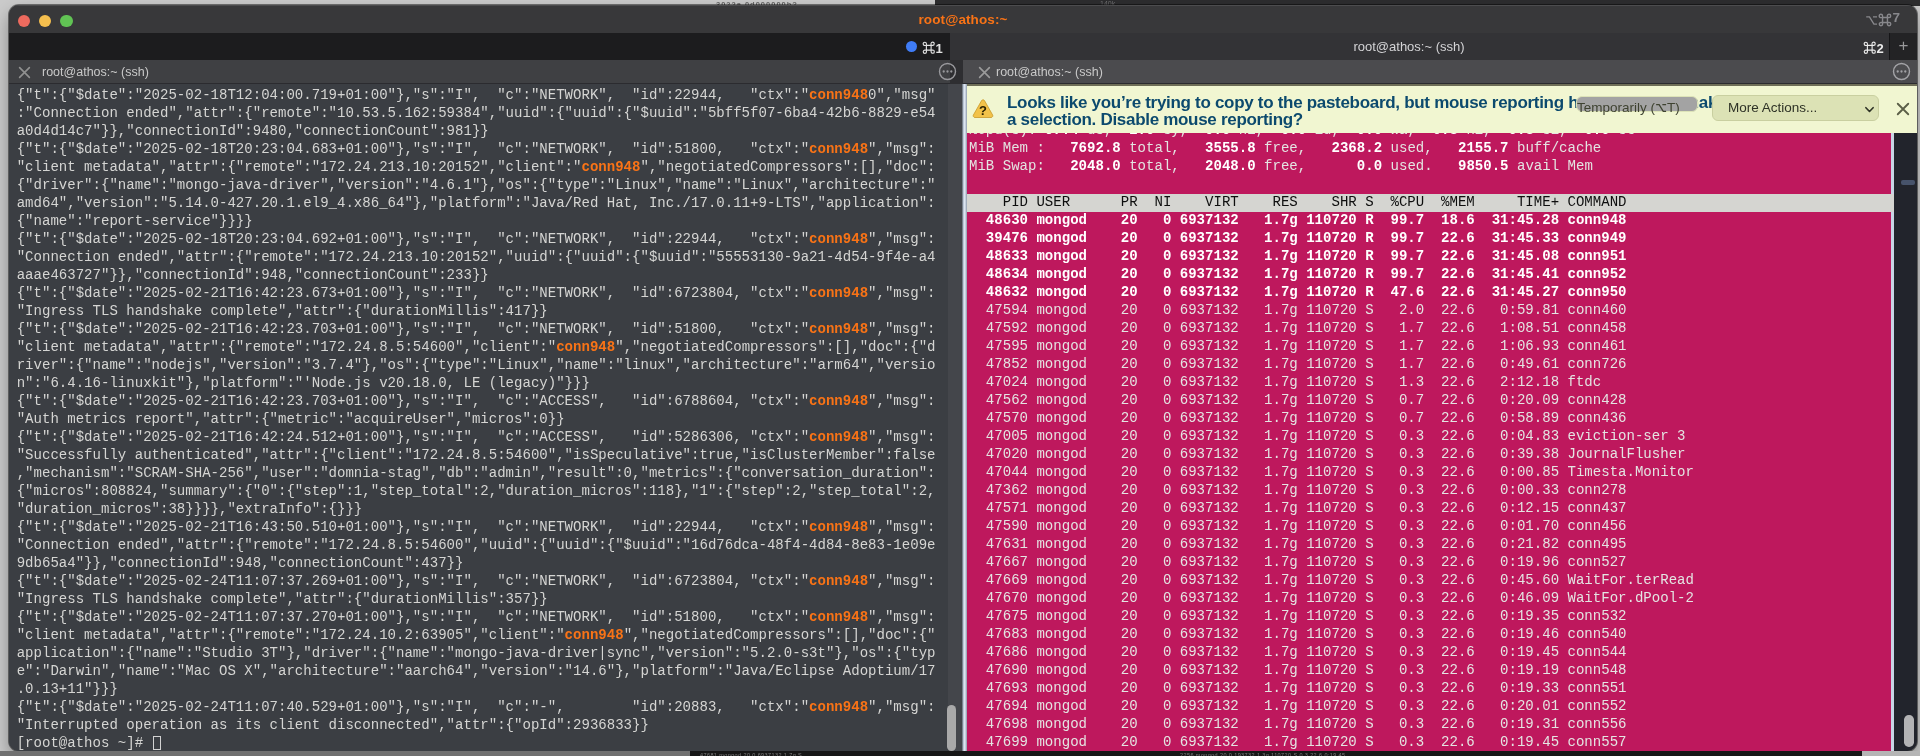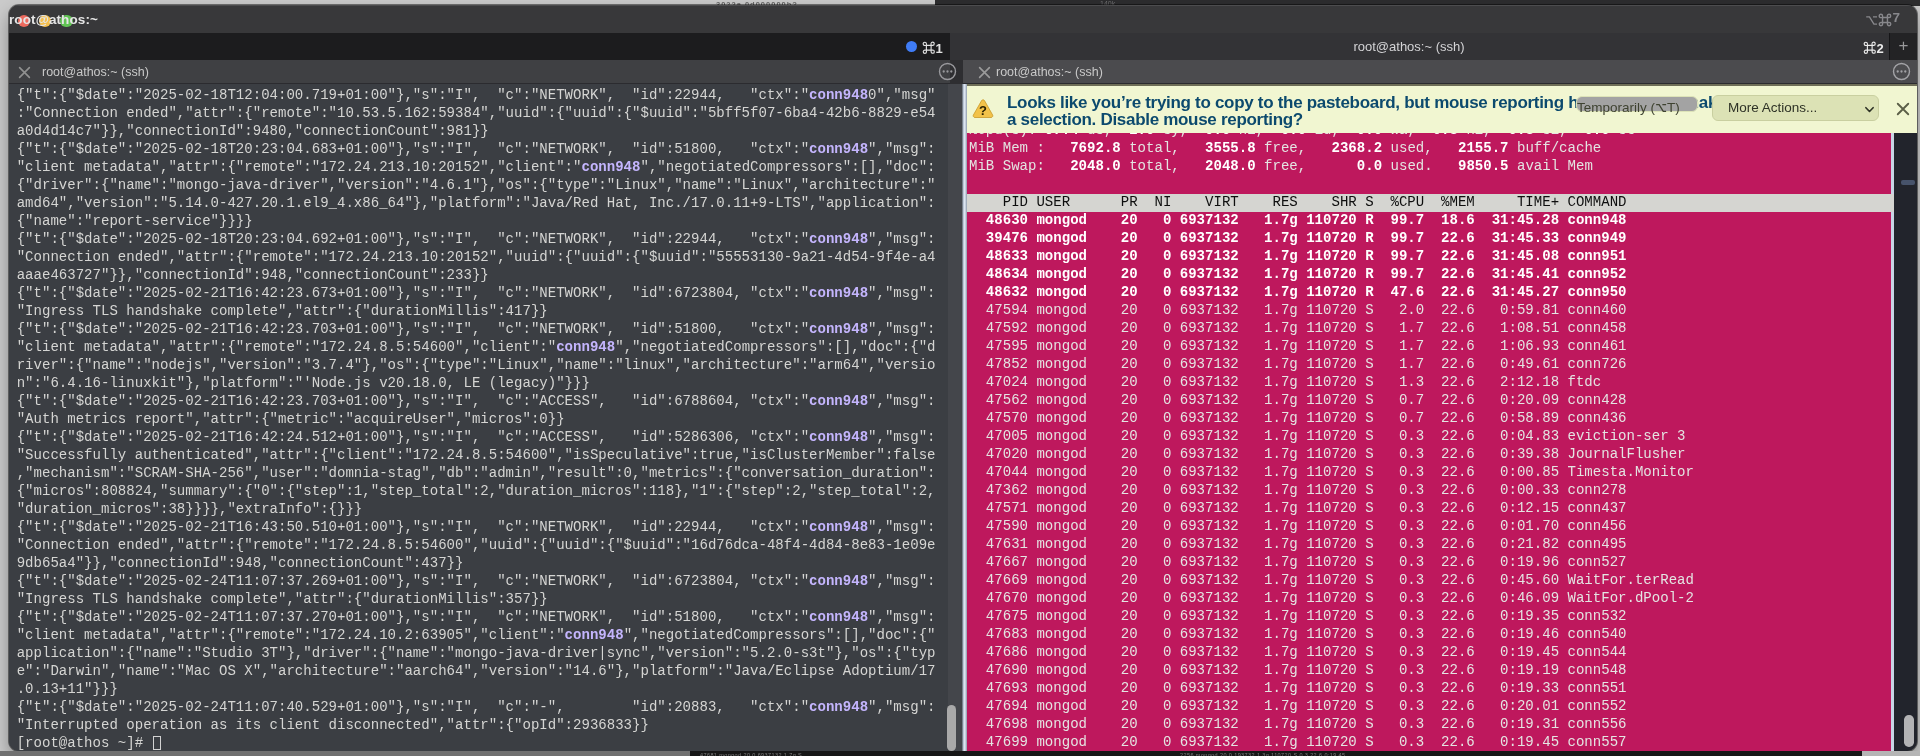--- a/index.html
+++ b/index.html
@@ -1,38 +1,38 @@
 <!DOCTYPE html>
 <html><head><meta charset="utf-8"><style>
 *{margin:0;padding:0;box-sizing:border-box}
 html,body{width:1920px;height:756px;overflow:hidden;background:#cbcbcb;font-family:"Liberation Sans",sans-serif}
 .abs{position:absolute}
 #win{position:absolute;left:9px;top:5px;width:1908px;height:746px;border-radius:10px;overflow:hidden;background:#3b3e43;box-shadow:0 0 0 1px rgba(0,0,0,.45),0 8px 18px rgba(0,0,0,.35)}
 
 #tbar{position:absolute;left:0;top:0;width:100%;height:28px;background:#38383a;border-top:1px solid #4c4c4e}
 .tl{position:absolute;top:8.5px;width:12.5px;height:12.5px;border-radius:50%}
-#wtitle{position:absolute;top:6px;left:0;width:1908px;text-align:left;font-size:13.5px;font-weight:700;color:#e5e5e5;letter-spacing:.1px}
+#wtitle{position:absolute;top:6px;left:0;width:1908px;text-align:center;font-size:13.5px;font-weight:700;color:#f97316;letter-spacing:.1px}
 #wkey{position:absolute;top:5px;right:17px;font-size:13.5px;color:#88888c;font-weight:600;display:flex;align-items:center;gap:0px}
 
 #tabbar{position:absolute;left:0;top:28px;width:100%;height:27px;background:#333336}
 #tab1{position:absolute;left:0;top:0;width:941px;height:27px;background:#1c1c1e}
 #tab1t{position:absolute;top:5.5px;left:0;width:894px;text-align:center;font-size:13px;color:#adadaf}
 #dot1{position:absolute;left:897px;top:8px;width:11px;height:11px;border-radius:50%;background:#3f7cf6}
 #k1{position:absolute;left:913px;top:5.5px;font-size:13px;color:#e2e2e2;font-weight:600}
 #tab2t{position:absolute;top:5.5px;left:1100px;width:600px;text-align:center;font-size:13px;color:#d4d4d6}
 #k2{position:absolute;left:1854px;top:5.5px;font-size:13px;color:#ececec;font-weight:600}
 #plus{position:absolute;left:1880px;top:0;width:28px;height:27px;background:#232325;border-left:1px solid #151517;color:#98989a;font-size:17px;text-align:center;line-height:25px;font-weight:400}
 
 #ptl{position:absolute;left:0;top:55px;width:941px;height:24px;background:#3f4043;border-bottom:1px solid #2b2b2f}
 #ptr{position:absolute;left:954px;top:55px;width:954px;height:24px;background:#4b4b4e;border-bottom:1px solid #2b2b2f}
 .ptt{position:absolute;top:4.5px;font-size:12.5px;color:#c9c9c9}
 
 #lpane{position:absolute;left:0;top:79px;width:953px;height:667px;background:#3b3e43}
 #lpre{position:absolute;left:7.7px;top:2px;font:14.06px/18px "Liberation Mono",monospace;white-space:pre;color:#d5d5d3}
-#lpre .h{color:#c4b5fd;font-weight:700}
+#lpre .h{color:#f97316;font-weight:700}
 .cur{display:inline-block;width:8px;height:13.5px;border:1.5px solid #d2d2d2;vertical-align:-2.5px;margin-left:1px}
 #ltrack{position:absolute;left:939px;top:0;width:14px;height:667px;background:#44464b}
 #lthumb{position:absolute;left:938px;top:621px;width:9px;height:46px;border-radius:4.5px;background:#a9a9a9}
 
 #divl{position:absolute;left:953px;top:79px;width:5px;height:667px;background:linear-gradient(90deg,#596069,#ccd7e7 35%,#e2eaf6 55%,#8d99a9)}
 
 #rpane{position:absolute;left:958px;top:79px;width:926px;height:667px;background:#be185d}
 #rpre{position:absolute;left:2px;top:37px;font:14.06px/18px "Liberation Mono",monospace;white-space:pre;color:#e4e4e2;z-index:2}
 #rpre b{color:#fff;font-weight:700}
 #rpre .hd{color:#0e0e0e;font-weight:400}

